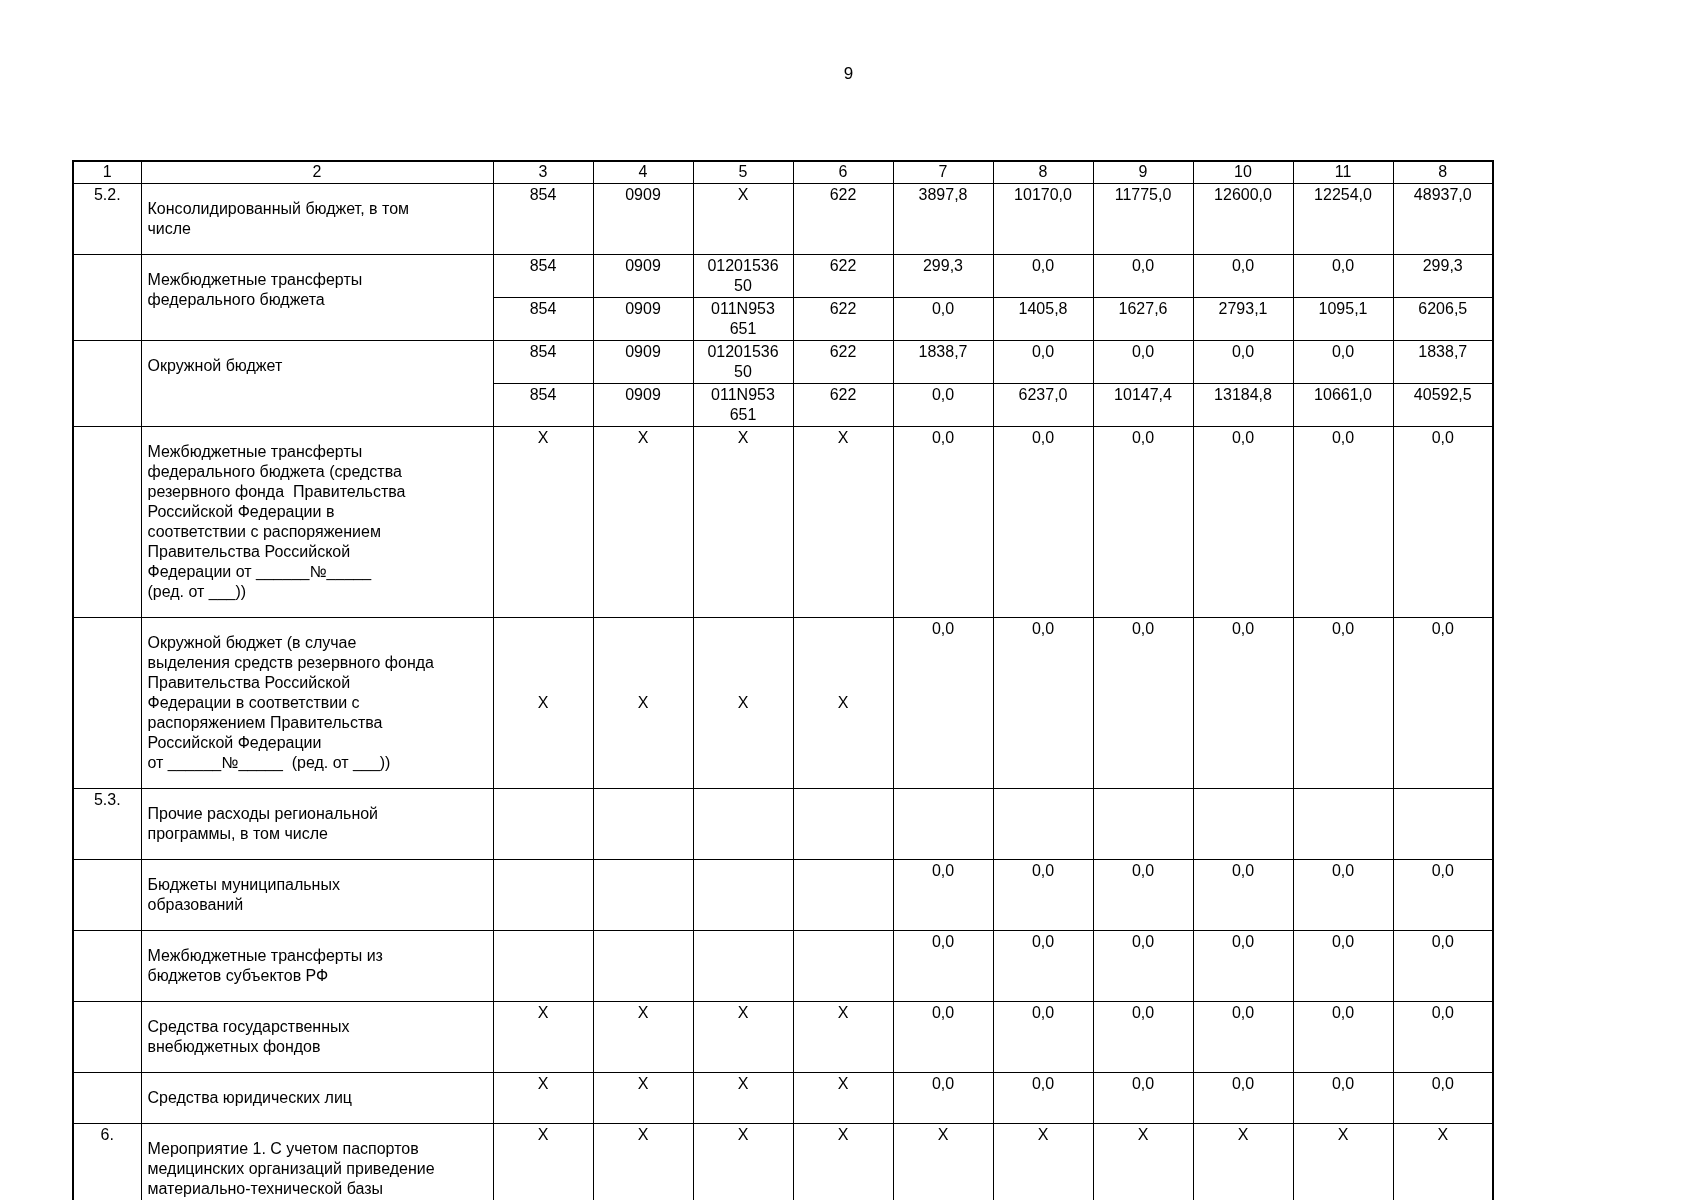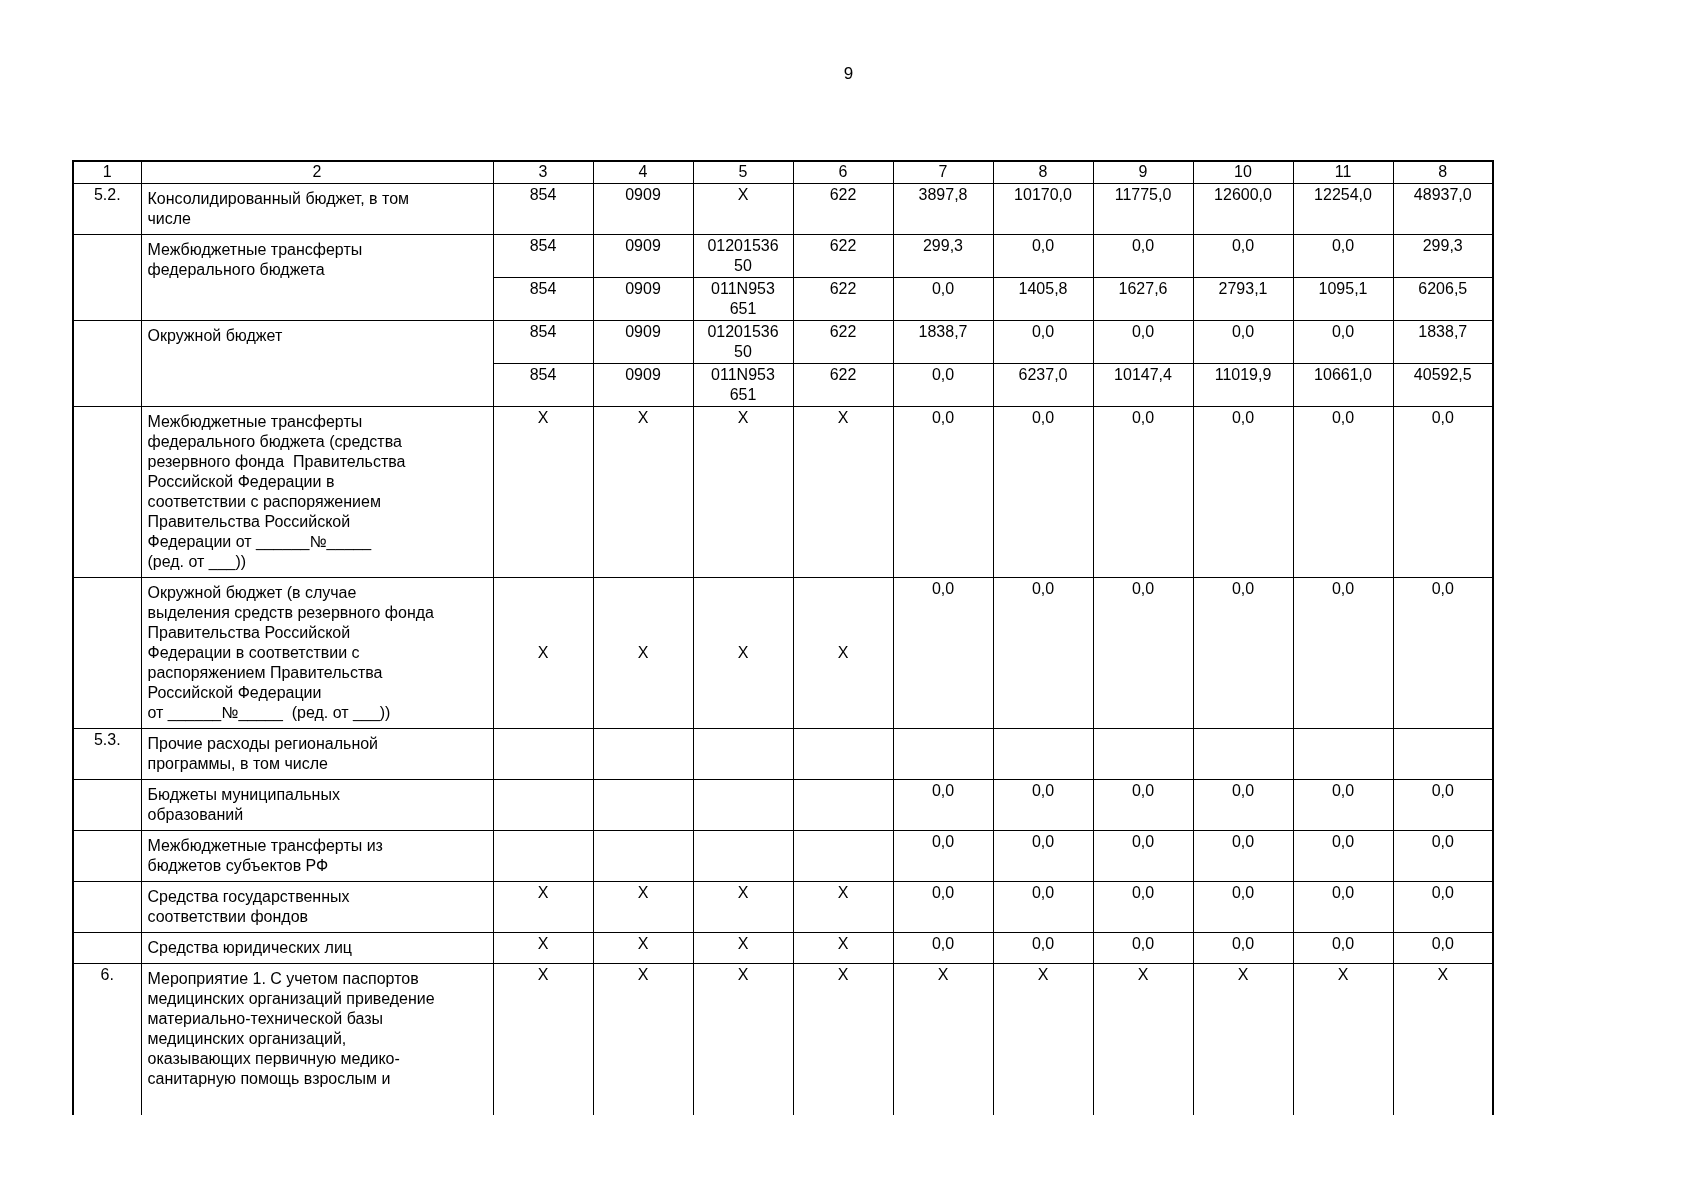--- a/index.html
+++ b/index.html
@@ -37,21 +37,21 @@
     padding: 1px 4px;
     font-size: 16px;
     line-height: 20px;
     text-align: center;
     white-space: pre-wrap;
     overflow: hidden;
     word-wrap: break-word;
   }
   table.budget td.label {
     text-align: left;
-    padding: 5px 6px;
+    padding: 15px 6px;
   }
   table.budget tr.hdr td {
     height: 22px;
     padding: 0 2px;
   }
   table.budget td.mid { vertical-align: middle; }
   table.budget tr.last td {
     border-bottom: none;
     height: 152px;
   }
@@ -157,21 +157,21 @@
     </tr>
     <tr>
       <td>854</td>
       <td>0909</td>
       <td>011N953
 651</td>
       <td>622</td>
       <td>0,0</td>
       <td>6237,0</td>
       <td>10147,4</td>
-      <td>11019,9</td>
+      <td>13184,8</td>
       <td>10661,0</td>
       <td>40592,5</td>
     </tr>
 
     <tr>
       <td></td>
       <td class="label">Межбюджетные трансферты
 федерального бюджета (средства
 резервного фонда  Правительства
 Российской Федерации в
@@ -256,21 +256,21 @@
       <td>0,0</td>
       <td>0,0</td>
       <td>0,0</td>
       <td>0,0</td>
       <td>0,0</td>
     </tr>
 
     <tr>
       <td></td>
       <td class="label">Средства государственных
-соответствии фондов</td>
+внебюджетных фондов</td>
       <td>X</td>
       <td>X</td>
       <td>X</td>
       <td>X</td>
       <td>0,0</td>
       <td>0,0</td>
       <td>0,0</td>
       <td>0,0</td>
       <td>0,0</td>
       <td>0,0</td>

